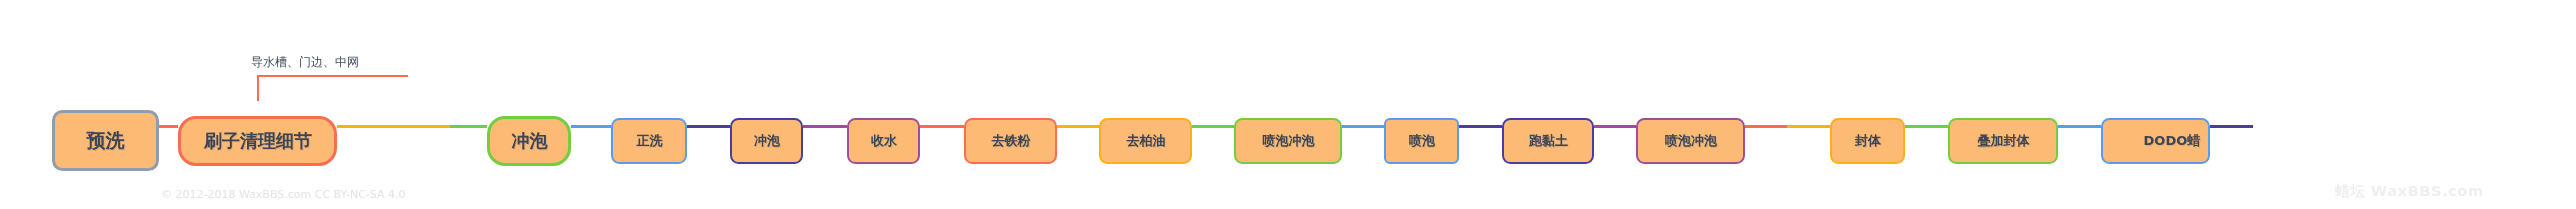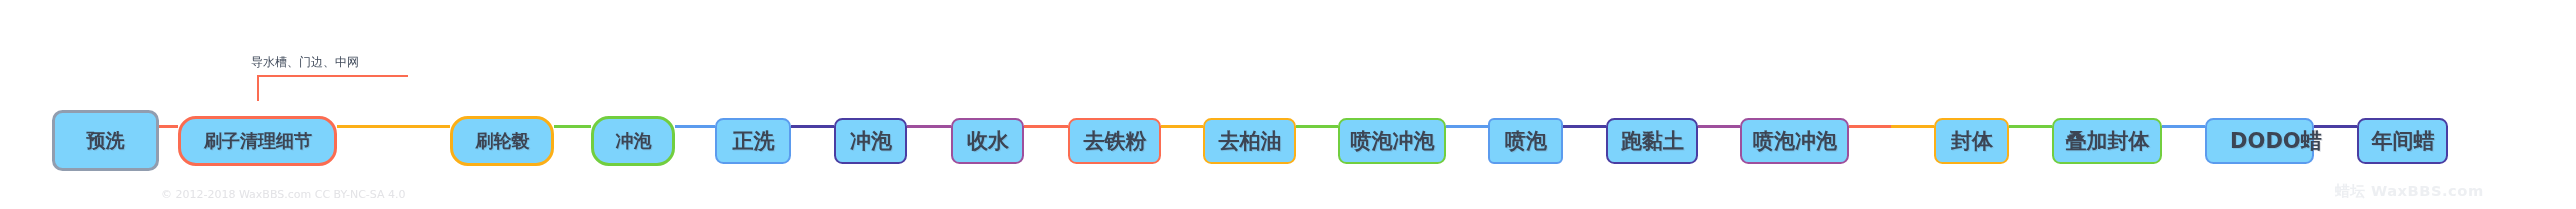--- a/index.html
+++ b/index.html
@@ -21,34 +21,34 @@
     left: 52px;
     top: 96px;
     height: 61px;
     display: flex;
     flex-direction: row;
     align-items: center;
   }
   .node {
     box-sizing: border-box;
     flex: 0 0 auto;
-    background: #7dd3fc;
+    background: #fdba74;
     border-style: solid;
     display: flex;
     align-items: center;
     justify-content: center;
     font-weight: bold;
     color: #3C4554;
     text-shadow: 1px 1px 0 rgba(110,120,140,0.22);
     white-space: nowrap;
     margin-top: 28px;
   }
   .tier-root { height: 61px; border-width: 3.7px; border-radius: 10.5px; font-size: 19px; }
   .tier-main { height: 50px;  border-width: 3.7px; border-radius: 18px; font-size: 18px; }
-  .tier-sub  { height: 46px;  border-width: 2.6px; border-radius: 8.4px; font-size: 21px; }
+  .tier-sub  { height: 46px;  border-width: 2.6px; border-radius: 8.4px; font-size: 13px; }
   .connector {
     flex: 0 0 auto;
     height: 2.1px;
   }
   
   .callout-line-v {
     position: absolute;
     left: 257px;
     top: 76px;
     width: 2.1px;
@@ -99,23 +99,20 @@
 
   <div class="chain">
       <div class="node tier-root" style="width: 107px; border-color: rgb(145, 157, 175);">
         <span>预洗</span>
       </div>
       <div class="connector" style="width: 19.4px; background: rgb(251, 108, 81);"></div>
       <div class="node tier-main" style="width: 159px; border-color: rgb(251, 108, 81);">
         <span>刷子清理细节</span>
       </div>
       <div class="connector" style="width: 113px; background: rgb(252, 175, 23);"></div>
-      <div class="node tier-main" style="width: 104px; border-color: rgb(252, 175, 23);">
-        <span>刷轮毂</span>
-      </div>
       <div class="connector" style="width: 37px; background: rgb(114, 206, 63);"></div>
       <div class="node tier-main" style="width: 84px; border-color: rgb(114, 206, 63);">
         <span>冲泡</span>
       </div>
       <div class="connector" style="width: 40px; background: rgb(91, 155, 238);"></div>
       <div class="node tier-sub" style="width: 76px; border-color: rgb(91, 155, 238);">
         <span>正洗</span>
       </div>
       <div class="connector" style="width: 43px; background: rgb(74, 61, 162);"></div>
       <div class="node tier-sub" style="width: 73px; border-color: rgb(74, 61, 162);">
@@ -156,23 +153,20 @@
       </div>
       <div class="connector" style="width: 43px; background: rgb(114, 206, 63);"></div>
       <div class="node tier-sub" style="width: 110px; border-color: rgb(114, 206, 63);">
         <span>叠加封体</span>
       </div>
       <div class="connector" style="width: 43px; background: rgb(91, 155, 238);"></div>
       <div class="node tier-sub" style="width: 109px; border-color: rgb(91, 155, 238); padding-left: 32px;">
         <span>DODO蜡</span>
       </div>
       <div class="connector" style="width: 43px; background: rgb(74, 61, 162);"></div>
-      <div class="node tier-sub" style="width: 91px; border-color: rgb(74, 61, 162);">
-        <span>年间蜡</span>
-      </div>
     </div>
 
   <div class="callout-line-v" style="background: rgb(251, 108, 81);"></div>
   <div class="callout-line-h" style="background: rgb(251, 108, 81);"></div>
   <div class="callout-label">导水槽、门边、中网</div>
 
   <div class="copyright">© 2012-2018 WaxBBS.com CC BY-NC-SA 4.0</div>
   <div class="watermark">蜡坛 WaxBBS.com</div>
 
 </div>

